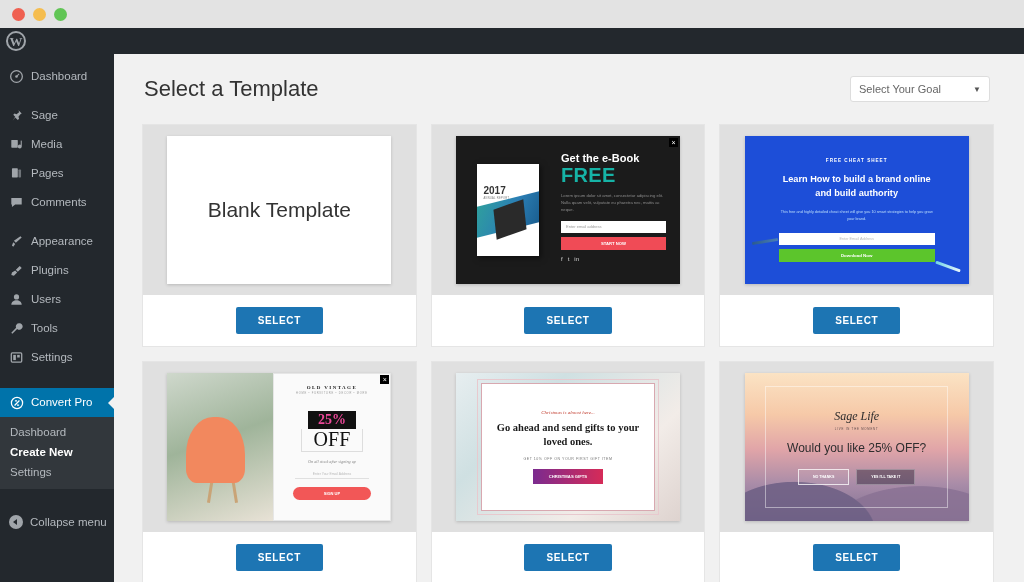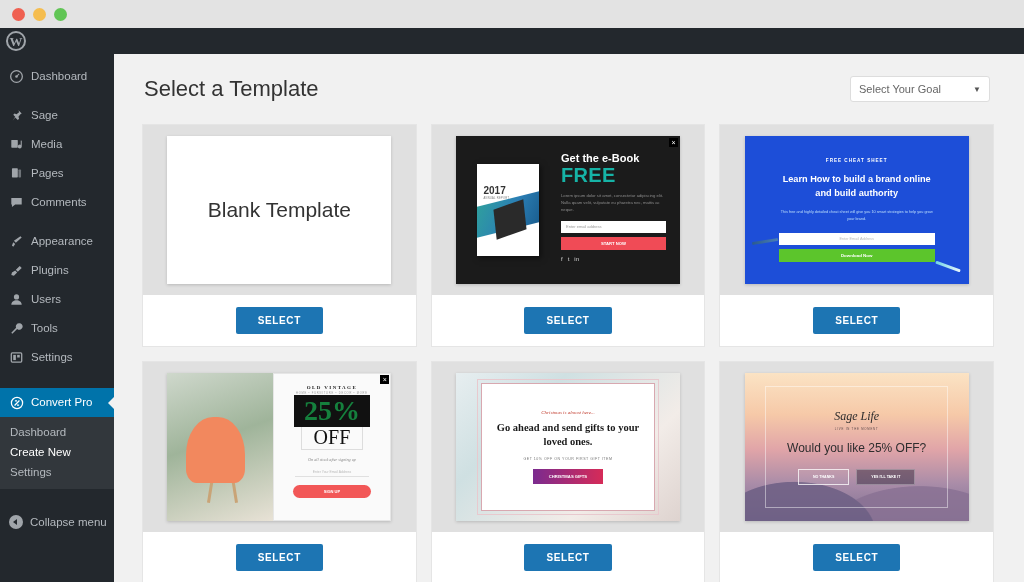--- a/index.html
+++ b/index.html
@@ -89,21 +89,21 @@
     border-right: 7px solid #f1f1f1;
   }
   .menu-gap { height: 10px; }
   .submenu { background: #32373c; padding: 5px 0 7px 0; }
   .submenu-item {
     padding: 4px 0 4px 10px;
     color: #b4b9be;
     font-size: 11.5px;
     cursor: pointer;
   }
-  .submenu-item.current { color: #fff; font-weight: normal; }
+  .submenu-item.current { color: #fff; font-weight: bold; }
   .collapse-row {
     margin-top: 18px;
     display: flex;
     align-items: center;
     gap: 7px;
     padding: 8px 0 8px 9px;
     color: #b4b9be;
     font-size: 11.5px;
     cursor: pointer;
   }
@@ -394,24 +394,24 @@
     display: flex; flex-direction: column; align-items: center;
     border: 1px solid #e6e6e6;
   }
   .vin-logo {
     font-family: "Liberation Serif", serif;
     font-size: 5px; letter-spacing: 1.4px; color: #222;
     font-weight: bold;
   }
   .vin-logo-sub { font-size: 2.6px; color: #999; letter-spacing: .8px; margin-top: 2px; }
   .vin-25 {
-    margin-top: 0;
-    background: #111; color: #15803d;
+    margin-top: 16px;
+    background: #111; color: #ec4899;
     font-family: "Liberation Serif", serif;
-    font-size: 28px; font-weight: bold;
+    font-size: 14px; font-weight: bold;
     line-height: 1;
     padding: 2px 10px;
   }
   .vin-off {
     font-family: "Liberation Serif", serif;
     font-size: 20px; color: #111; line-height: 1.05;
     border: 1px solid #ddd; border-top: none;
     padding: 0 12px 1px;
   }
   .vin-note {

